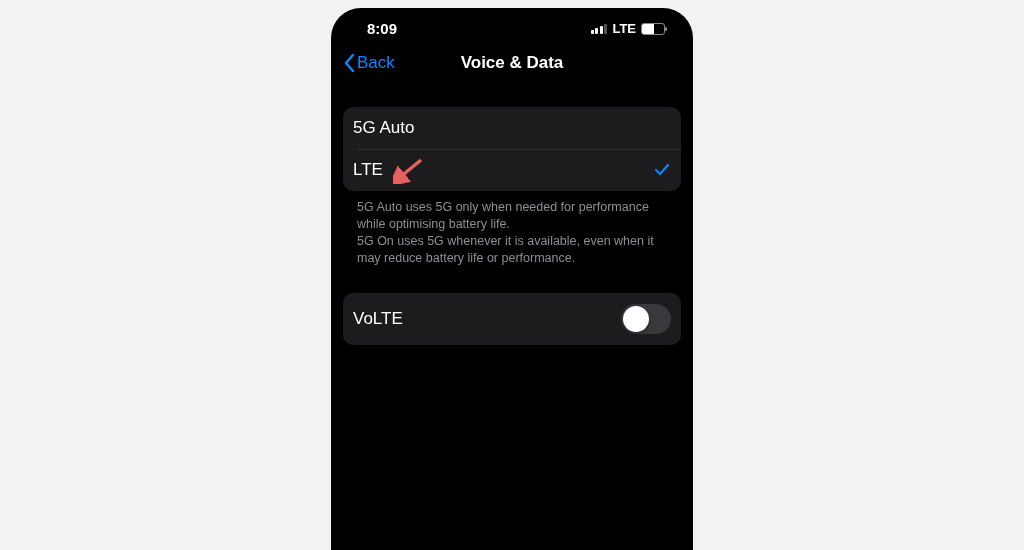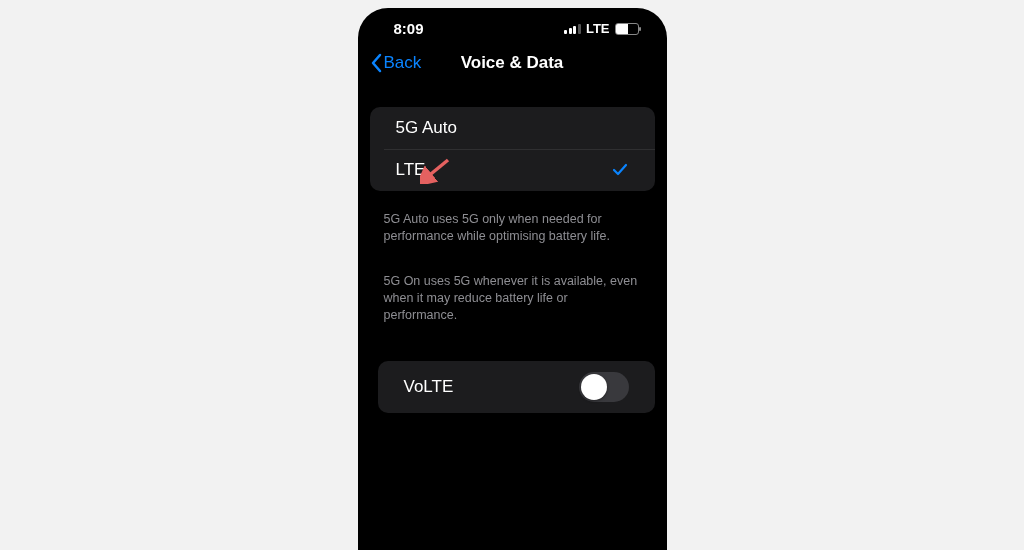--- a/index.html
+++ b/index.html
@@ -11,21 +11,21 @@
       background: #f2f2f2;
       width: 1024px;
       height: 550px;
       font-family: -apple-system, BlinkMacSystemFont, "Helvetica Neue", sans-serif;
       display: flex;
       align-items: flex-start;
       justify-content: center;
       padding-top: 8px;
     }
     .phone {
-      width: 309px;
+      width: 362px;
       height: 542px;
       background: #000;
       border-radius: 30px 30px 0 0;
       overflow: hidden;
       position: relative;
       color: #fff;
     }
     .status-bar {
       display: flex;
       justify-content: space-between;
@@ -116,51 +116,50 @@
       padding: 0 12px;
     }
     .group {
       background: #1c1c1e;
       border-radius: 10px;
       overflow: hidden;
       margin-top: 18px;
     }
     .group.single {
       margin-top: 18px;
-      margin-left: 8px;
     }
     .row {
       display: flex;
       justify-content: space-between;
       align-items: center;
-      padding: 11px 26px;
+      padding: 11px 10px;
       font-size: 17px;
       position: relative;
     }
     .row + .row::before {
       content: "";
       position: absolute;
       left: 14px;
       right: 0;
       top: 0;
       height: 0.5px;
       background: #2f2f31;
     }
     .checkmark {
       color: #0a84ff;
       font-weight: 700;
     }
     .footer {
-      padding: 20px 14px;
+      padding: 8px 14px;
       font-size: 12.5px;
       color: #8e8e93;
       line-height: 1.35;
     }
     .footer p + p {
-      margin-top: 28px;
+      margin-top: 0;
     }
     .toggle {
       width: 50px;
       height: 30px;
       background: #39393d;
       border-radius: 15px;
       position: relative;
     }
     .toggle-knob {
       width: 26px;

